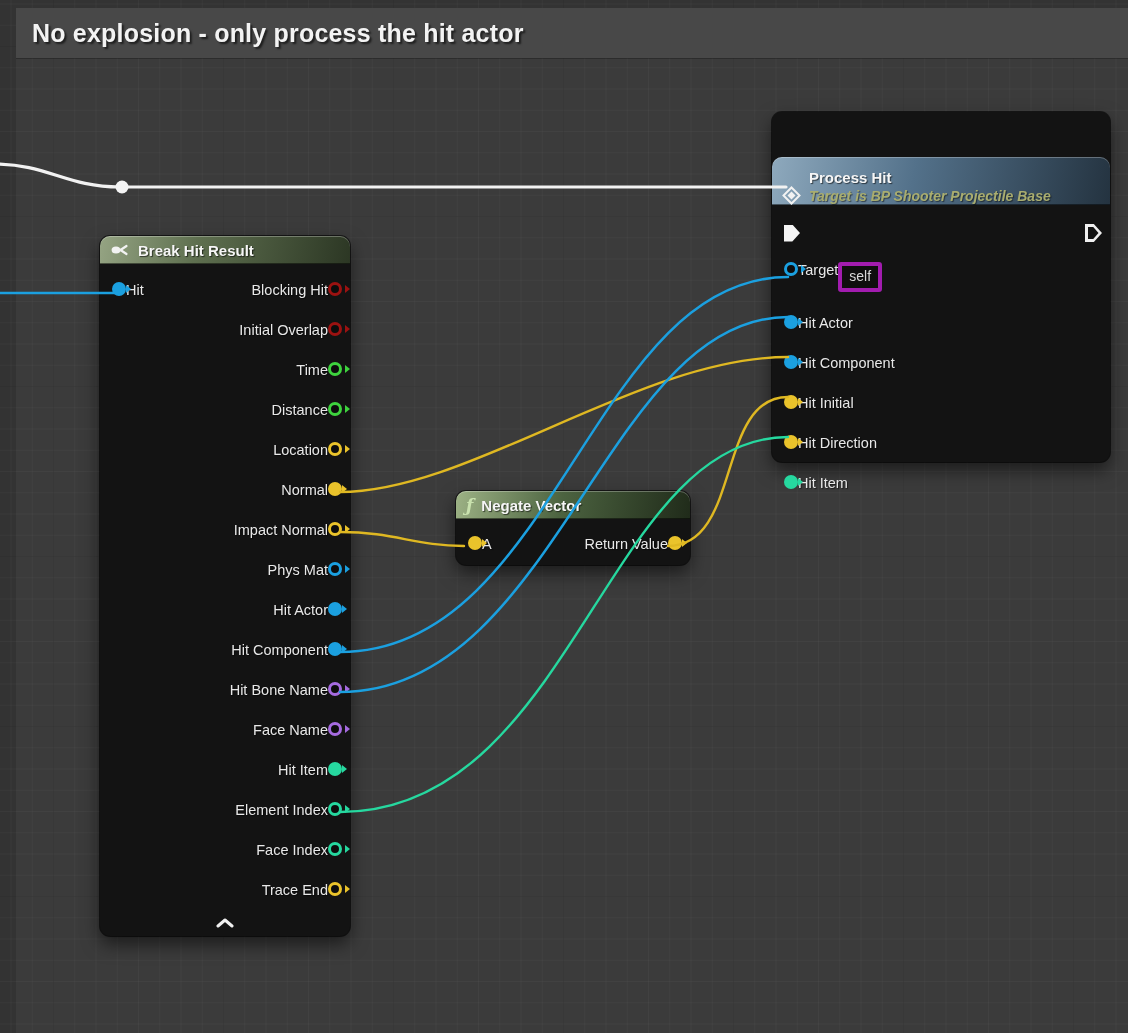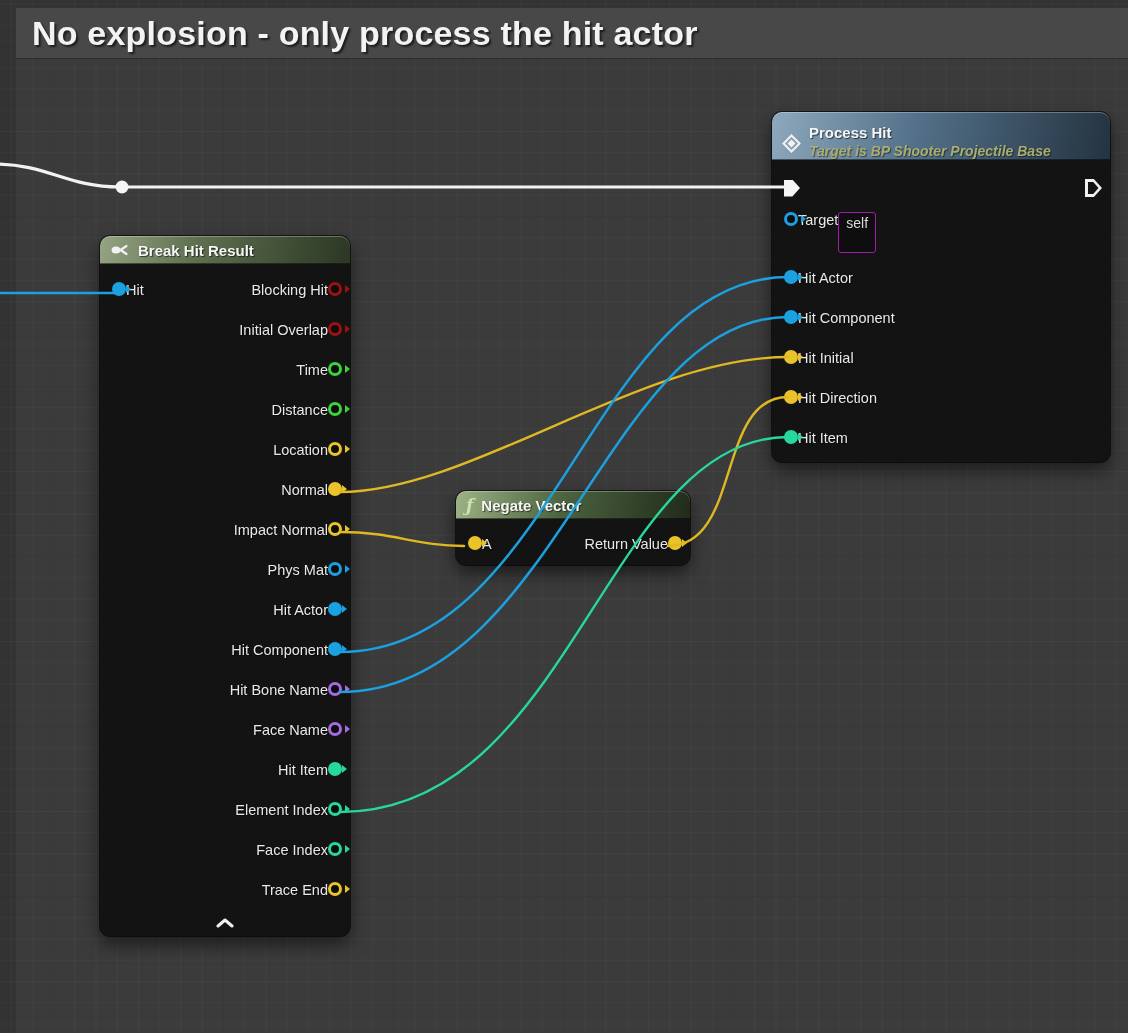--- a/index.html
+++ b/index.html
@@ -14,34 +14,34 @@
       linear-gradient(90deg, rgba(255,255,255,0.028) 1px, transparent 1px);
     background-size:170px 170px,170px 170px,21.25px 21.25px,21.25px 21.25px;
     background-position:53px 46px,53px 46px,10.5px 3.5px,10.5px 3.5px;
   }
   
   .comment-body{position:absolute;left:16px;top:8px;width:1112px;height:1025px;
     background:rgba(255,255,255,0.045);z-index:1;}
   .comment-bar{position:absolute;left:16px;top:8px;width:1112px;height:50px;
     background:#484848;z-index:2;display:flex;align-items:center;padding-left:16px;
     box-shadow:0 1px 0 rgba(0,0,0,0.25);}
-  .comment-bar .ctitle{font-size:34px;font-weight:bold;color:#f3f3f3;letter-spacing:0.2px;
+  .comment-bar .ctitle{font-size:25px;font-weight:bold;color:#f3f3f3;letter-spacing:0.2px;
     text-shadow:2px 2px 2px rgba(0,0,0,0.6);}
 
   
   .node{position:absolute;z-index:5;background:#131313;border-radius:10px;
     box-shadow:0 8px 18px rgba(0,0,0,0.55), 0 0 0 1px rgba(0,0,0,0.6);
     color:#e6e6e6;}
   .nhead{height:28px;border-radius:10px 10px 0 0;display:flex;align-items:center;
     padding:0 10px;gap:8px;
     box-shadow:inset 0 1px 0 rgba(255,255,255,0.28), inset 0 -1px 0 rgba(0,0,0,0.5);}
   .nhead .ntitle{font-size:15px;font-weight:bold;color:#f6f6f6;text-shadow:1px 1px 1px rgba(0,0,0,0.6);white-space:nowrap;}
   .head-green{background:linear-gradient(100deg,#95a483 0%,#5f7050 38%,#2c3724 100%);}
   .head-green2{background:linear-gradient(100deg,#9db285 0%,#4c6340 45%,#202b1a 100%);}
-  .head-blue{background:linear-gradient(100deg,#8ea9bd 0%,#53718a 42%,#243340 100%);height:48px;align-items:center;padding-top:12px;}
+  .head-blue{background:linear-gradient(100deg,#8ea9bd 0%,#53718a 42%,#243340 100%);height:48px;align-items:flex-end;padding-top:12px;margin-top:45px;}
   .head-col{display:flex;flex-direction:column;line-height:1.25;}
   .subtitle{font-size:14px;font-style:italic;color:#a9ad6f;text-shadow:1px 1px 1px rgba(0,0,0,0.5);white-space:nowrap;font-weight:bold;}
 
   
   .prow{height:40px;display:flex;align-items:center;padding:0 8px 0 12px;}
   .prow.out{justify-content:flex-end;}
   .prow.split{justify-content:space-between;}
   .pgroup{display:flex;gap:0;}
   .plabel{font-size:14.5px;color:#e8e8e8;text-shadow:1px 1px 1px rgba(0,0,0,0.55);white-space:nowrap;}
 
@@ -54,22 +54,22 @@
   .c-teal{--pc:#26d89f;} .c-red{--pc:#9c1211;} .c-purple{--pc:#a66be0;}
 
   
   .exec-in{width:16px;height:17px;background:#f5f5f5;
     clip-path:polygon(0 0,52% 0,100% 50%,52% 100%,0 100%);position:relative;flex:0 0 auto;}
   .exec-out{width:17px;height:18px;background:#f0f0f0;
     clip-path:polygon(0 0,52% 0,100% 50%,52% 100%,0 100%);position:relative;flex:0 0 auto;}
   .exec-out .inner{position:absolute;left:2.5px;top:3px;right:3.5px;bottom:3px;background:#131313;
     clip-path:polygon(0 0,52% 0,100% 50%,52% 100%,0 100%);}
 
-  .selfbox{border:1px solid #a21caf;border-radius:3px;color:#d9d9d9;font-size:14px;
-    padding:1px 7px 20px;background:rgba(0,0,0,0.25);line-height:18px;}
+  .selfbox{border:4px solid #a21caf;border-radius:3px;color:#d9d9d9;font-size:14px;
+    padding:1px 7px 3px;background:rgba(0,0,0,0.25);line-height:18px;}
 
   .chevron-row{height:26px;display:flex;align-items:center;justify-content:center;}
 
   
   #wires{position:absolute;left:0;top:0;z-index:6;pointer-events:none;}
   #wires path{fill:none;stroke-linecap:round;}
   .w-exec{stroke:#f2f2f2;stroke-width:3.2;}
   .w-blue{stroke:#1ba0e0;stroke-width:2.5;}
   .w-yellow{stroke:#dfb822;stroke-width:2.4;}
   .w-teal{stroke:#26d89f;stroke-width:2.4;}

